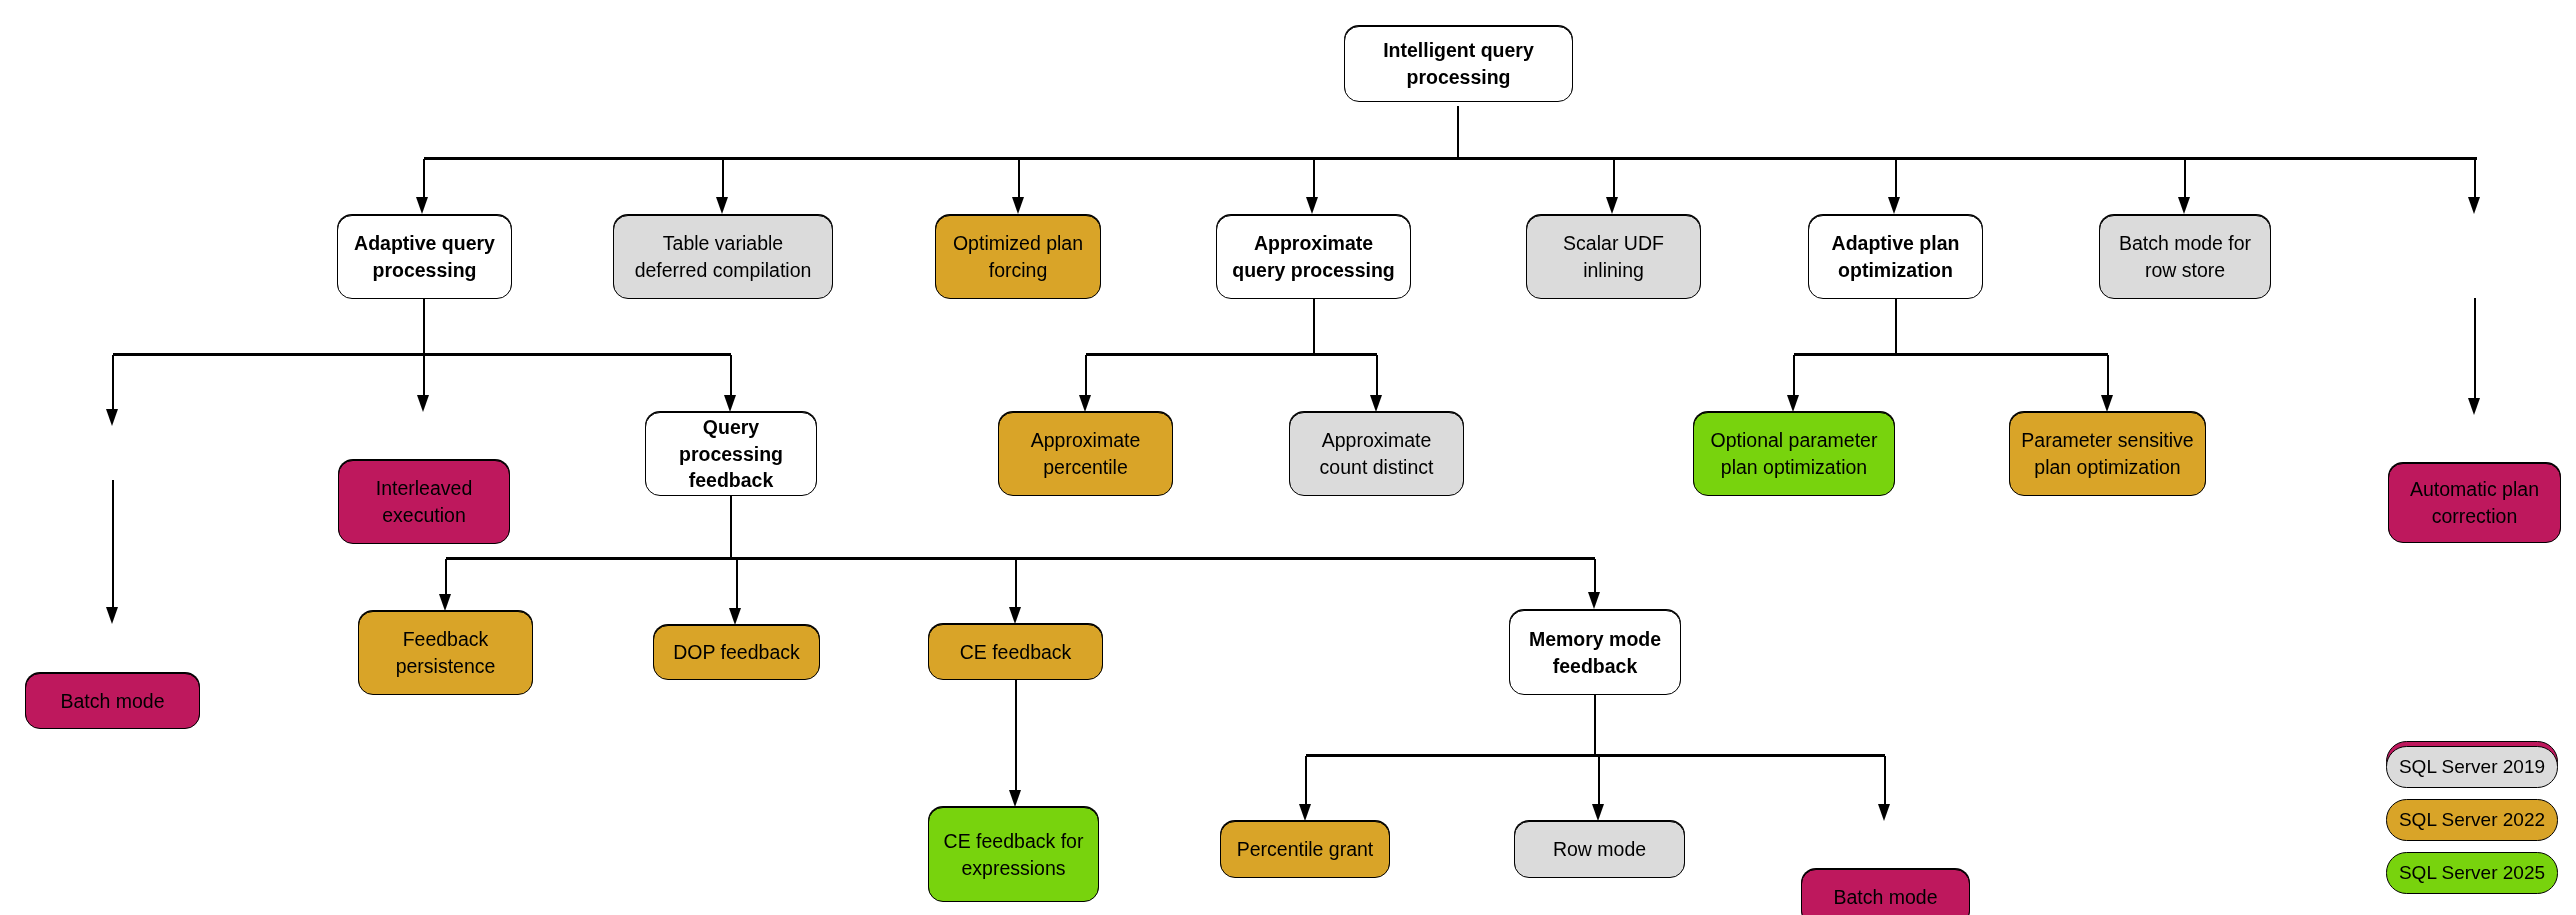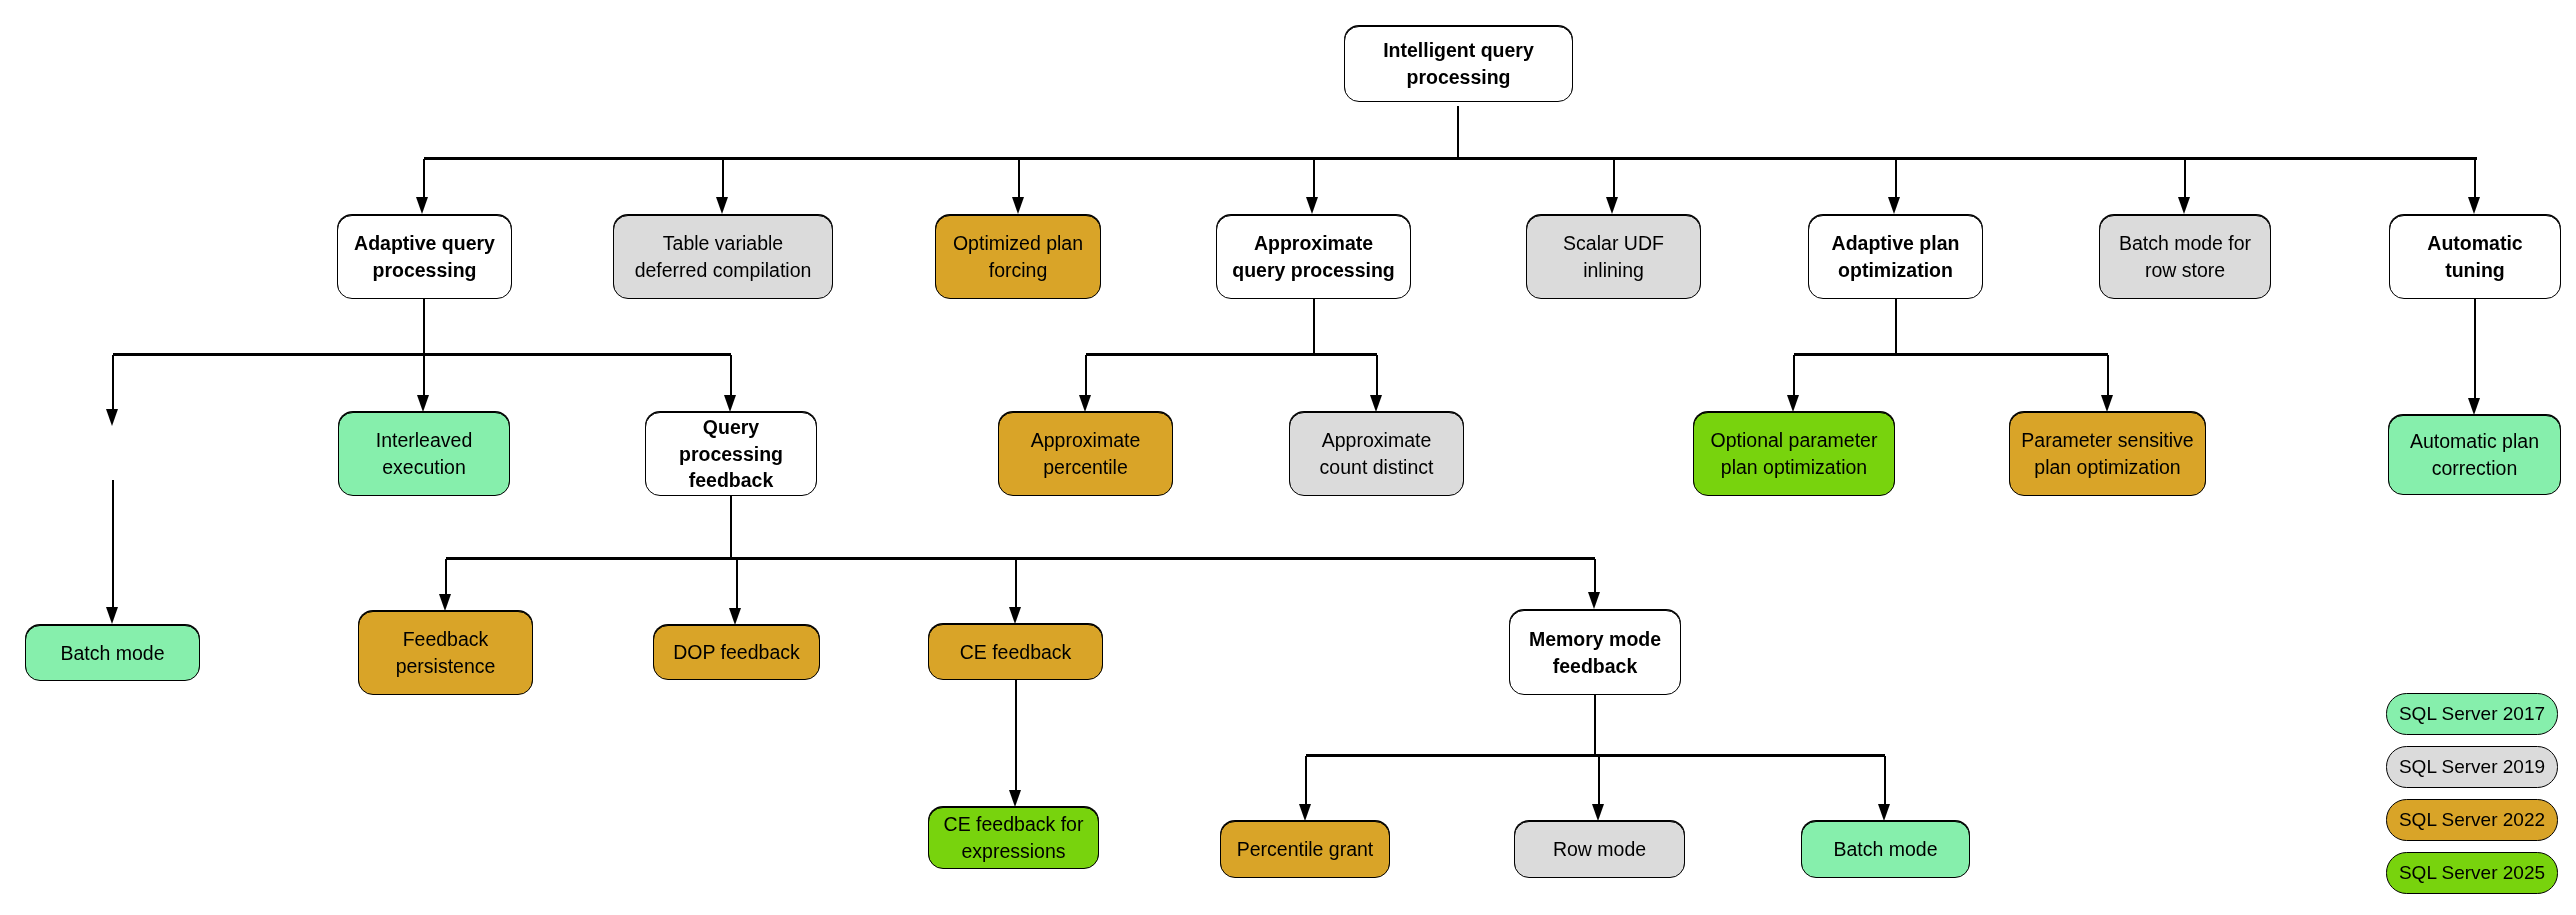--- a/index.html
+++ b/index.html
@@ -24,21 +24,21 @@
     font-size: 19.5px;
     line-height: 1.38;
     padding: 2.3px 5.7px;
     box-sizing: border-box;
     box-shadow: 0 -1.1px 0 #000000;
   }
   .bold { font-weight: bold; }
   .c-white { background: #ffffff; }
   .c-gray  { background: #dbdbdb; }
   .c-gold  { background: #d9a428; }
-  .c-blue  { background: #86efac; }
+  .c-blue  { background: #be185d; margin-top: 48px; }
   .c-green { background: #78d30d; }
   .pill {
     position: absolute;
     display: flex;
     align-items: center;
     justify-content: center;
     text-align: center;
     border: 1.7px solid #000000;
     border-radius: 20.6px;
     font-size: 19px;
@@ -143,22 +143,20 @@
   <div class="node c-gold" style="left:935px;top:215px;width:166px;height:84px">Optimized plan
 forcing</div>
   <div class="node c-white bold" style="left:1216px;top:215px;width:195px;height:84px">Approximate
 query processing</div>
   <div class="node c-gray" style="left:1526px;top:215px;width:175px;height:84px">Scalar UDF
 inlining</div>
   <div class="node c-white bold" style="left:1808px;top:215px;width:175px;height:84px">Adaptive plan
 optimization</div>
   <div class="node c-gray" style="left:2099px;top:215px;width:172px;height:84px">Batch mode for
 row store</div>
-  <div class="node c-white bold" style="left:2389px;top:215px;width:172px;height:84px">Automatic
-tuning</div>
 
   <div class="node c-blue" style="left:338px;top:412px;width:172px;height:84px">Interleaved
 execution</div>
   <div class="node c-white bold" style="left:645px;top:412px;width:172px;height:84px">Query processing
 feedback</div>
   <div class="node c-gold" style="left:998px;top:412px;width:175px;height:84px">Approximate
 percentile</div>
   <div class="node c-gray" style="left:1289px;top:412px;width:175px;height:84px">Approximate
 count distinct</div>
   <div class="node c-green" style="left:1693px;top:412px;width:202px;height:84px">Optional parameter
@@ -169,21 +167,21 @@
 correction</div>
 
   <div class="node c-blue" style="left:25px;top:625px;width:175px;height:56px">Batch mode</div>
   <div class="node c-gold" style="left:358px;top:611px;width:175px;height:84px">Feedback
 persistence</div>
   <div class="node c-gold" style="left:653px;top:625px;width:167px;height:55px">DOP feedback</div>
   <div class="node c-gold" style="left:928px;top:624px;width:175px;height:56px">CE feedback</div>
   <div class="node c-white bold" style="left:1509px;top:610px;width:172px;height:85px">Memory mode
 feedback</div>
 
-  <div class="node c-green" style="left:928px;top:807px;width:171px;height:62px">CE feedback for
+  <div class="node c-green" style="left:928px;top:807px;width:171px;height:95px">CE feedback for
 expressions</div>
   <div class="node c-gold" style="left:1220px;top:821px;width:170px;height:57px">Percentile grant</div>
   <div class="node c-gray" style="left:1514px;top:821px;width:171px;height:57px">Row mode</div>
   <div class="node c-blue" style="left:1801px;top:821px;width:169px;height:57px">Batch mode</div>
 
   <div>
     <div class="pill c-blue" style="left:2386px;top:693px;width:172px;height:42px">SQL Server 2017</div>
     <div class="pill c-gray" style="left:2386px;top:746px;width:172px;height:42px">SQL Server 2019</div>
     <div class="pill c-gold" style="left:2386px;top:799px;width:172px;height:42px">SQL Server 2022</div>
     <div class="pill c-green" style="left:2386px;top:852px;width:172px;height:42px">SQL Server 2025</div>

